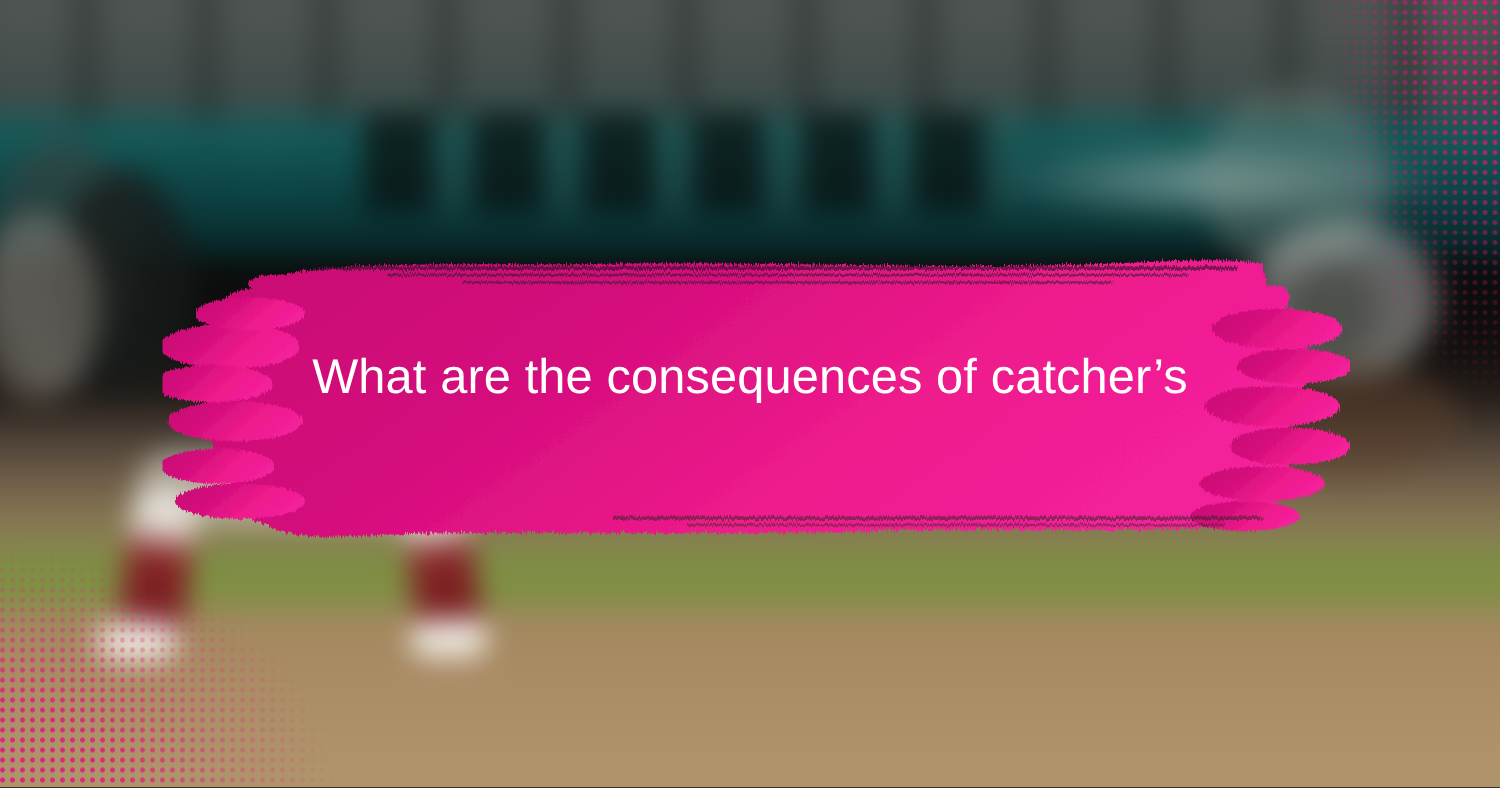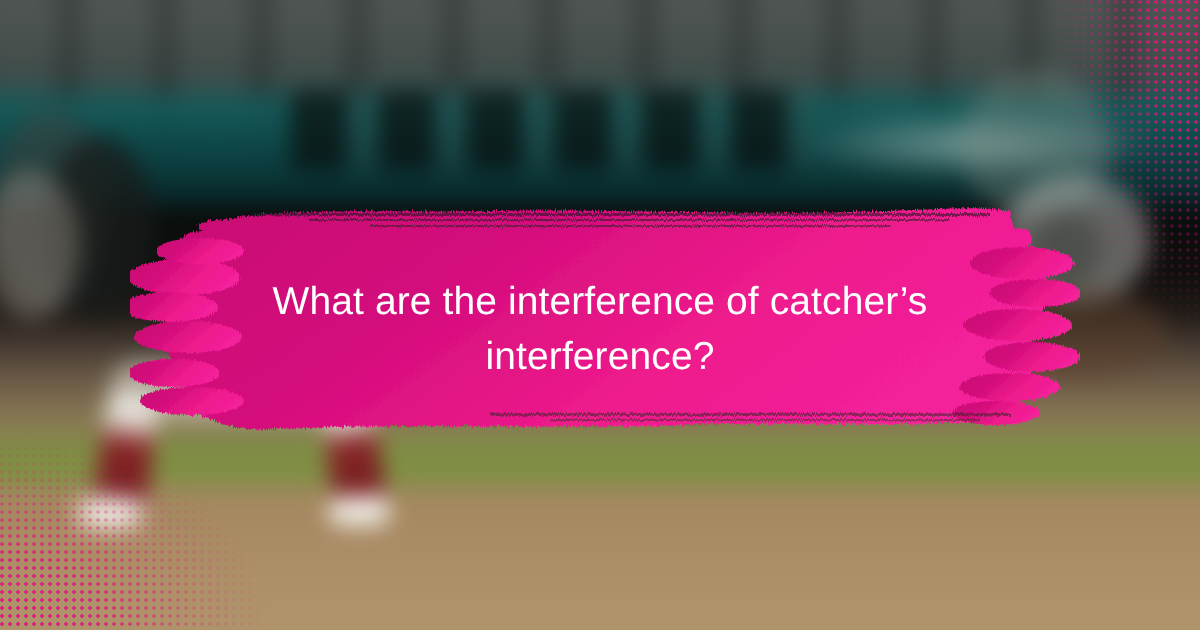--- a/index.html
+++ b/index.html
@@ -287,17 +287,16 @@
       </g>
 
       <g opacity="0.5" filter="url(#speckle2)">
         <rect x="360" y="228" width="520" height="3" fill="#2e2620"></rect>
         <rect x="420" y="234" width="430" height="2" fill="#3a2e24"></rect>
       </g>
     </svg>
   </div>
 
   <div class="headline">
-    <div>What are the interference of catcher’s</div>
-    <div>interference?</div>
+    <div>What are the consequences of catcher’s</div>
   </div>
 
 </div>
 
 </body></html>

